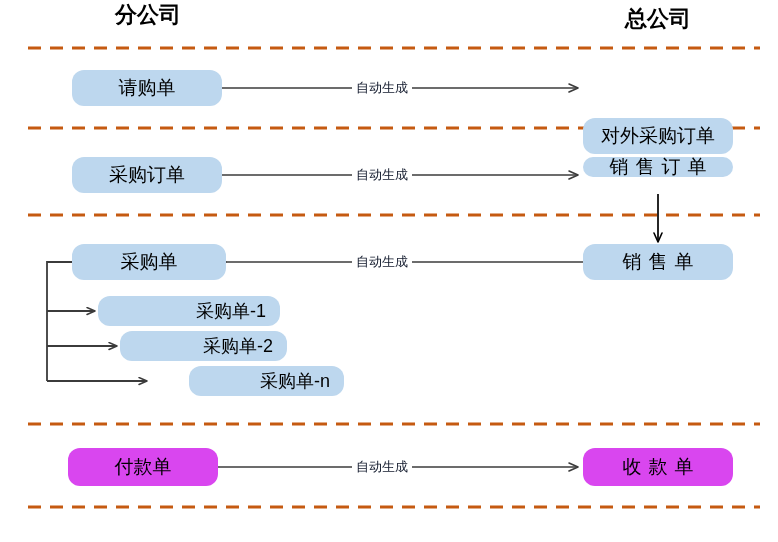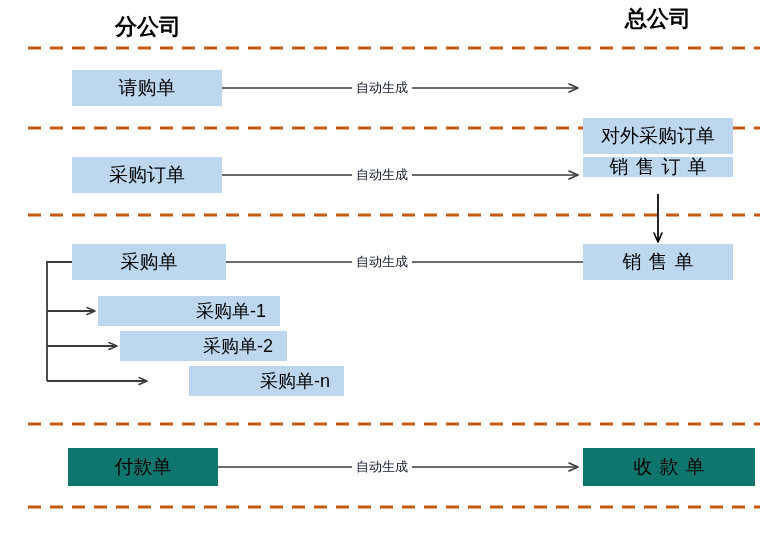--- a/index.html
+++ b/index.html
@@ -29,29 +29,29 @@
     position: absolute;
     font-size: 22px;
     font-weight: bold;
     color: #000000;
     white-space: nowrap;
     text-align: center;
   }
   .node {
     position: absolute;
     box-sizing: border-box;
-    border-radius: 0;
+    border-radius: 12px;
     display: flex;
     align-items: center;
     color: #000000;
     font-size: 19px;
     white-space: nowrap;
   }
   .node.blue  { background: #bdd7ee; }
-  .node.peach { background: #0f766e; }
+  .node.peach { background: #d946ef; }
   .node.center { justify-content: center; }
   .node.right  { justify-content: flex-end; padding-right: 14px; }
   .node.spaced { letter-spacing: 7px; text-indent: 7px; }
   .node.sub { font-size: 18px; }
   .edge-label {
     position: absolute;
     font-size: 13px;
     color: #0f172a;
     background: #ffffff;
     padding: 0 4px;
@@ -98,21 +98,21 @@
 
     <path d="M 72,262 L 47,262 L 47,381" fill="none" stroke="#3B3B3B" stroke-width="1.8" stroke-linecap="butt" stroke-linejoin="miter"></path>
 
     <line x1="47" y1="311" x2="95" y2="311" stroke="#3B3B3B" stroke-width="1.8" marker-end="url(#arrowSmall)"></line>
     <line x1="47" y1="346" x2="117" y2="346" stroke="#3B3B3B" stroke-width="1.8" marker-end="url(#arrowSmall)"></line>
     <line x1="47" y1="381" x2="147" y2="381" stroke="#3B3B3B" stroke-width="1.8" marker-end="url(#arrowSmall)"></line>
 
     <line x1="218" y1="467" x2="578" y2="467" stroke="#3B3B3B" stroke-width="1.7" marker-end="url(#arrowOpen)"></line>
   </svg>
 
-  <div class="col-header" style="left:88px; top:12px; width:120px;">分公司</div>
+  <div class="col-header" style="left:88px; top:0; width:120px;">分公司</div>
   <div class="col-header" style="left:598px; top:4px; width:120px;text-align:center;">总公司</div>
 
   <div class="node blue center" style="left:72px; top:70px; width:150px; height:36px;">请购单</div>
 
   <div class="node blue center" style="left:583px; top:70px; width:150px; height:36px;margin-top:48px;">对外采购订单</div>
 
   <div class="node blue center" style="left:72px; top:157px; width:150px; height:36px;">采购订单</div>
 
   <div class="node blue center spaced" style="left:583px; top:157px; width:150px; height:20px;">销售订单</div>
 
@@ -121,21 +121,21 @@
   <div class="node blue center spaced" style="left:583px; top:244px; width:150px; height:36px;">销售单</div>
 
   <div class="node blue right sub" style="left:98px; top:296px; width:182px; height:30px;">采购单-1</div>
 
   <div class="node blue right sub" style="left:120px; top:331px; width:167px; height:30px;">采购单-2</div>
 
   <div class="node blue right sub" style="left:150px; top:366px; width:155px; height:30px;margin-left:39px;">采购单-n</div>
 
   <div class="node peach center" style="left:68px; top:448px; width:150px; height:38px;">付款单</div>
 
-  <div class="node peach center spaced" style="left:583px; top:448px; width:172px; height:38px;">收款单</div>
+  <div class="node peach center spaced" style="left:583px; top:448px; width:150px; height:38px;">收款单</div>
 
   <div class="edge-label" style="left:352px; top:80px;">自动生成</div>
 
   <div class="edge-label" style="left:352px; top:167px;">自动生成</div>
 
   <div class="edge-label" style="left:352px; top:254px;">自动生成</div>
 
   <div class="edge-label" style="left:352px; top:459px;">自动生成</div>
 
 </div>

